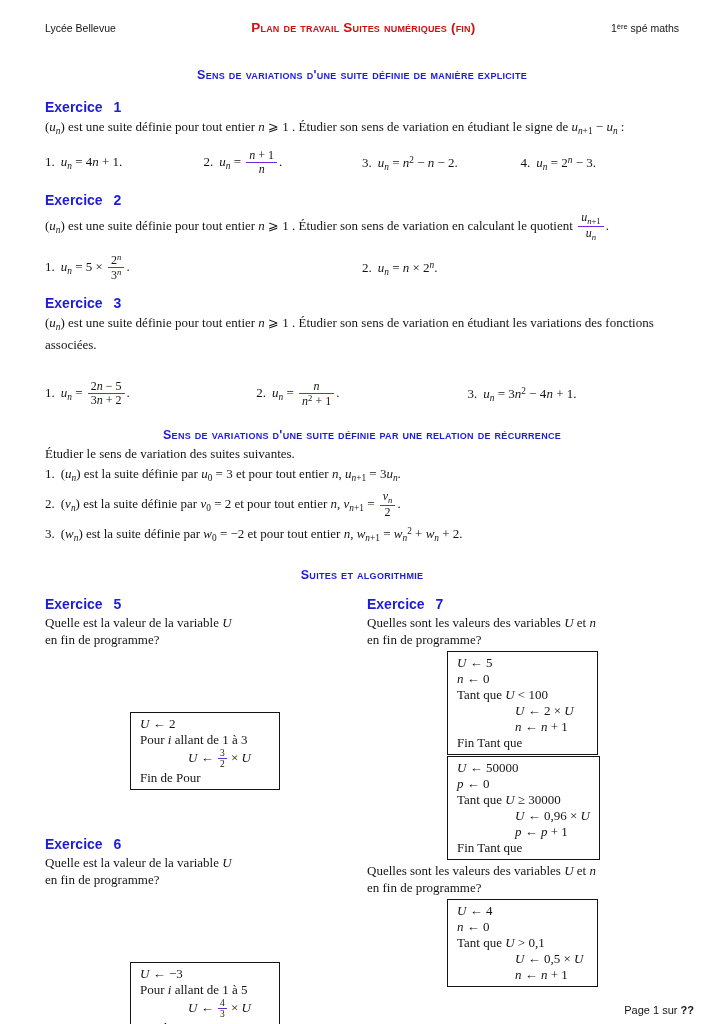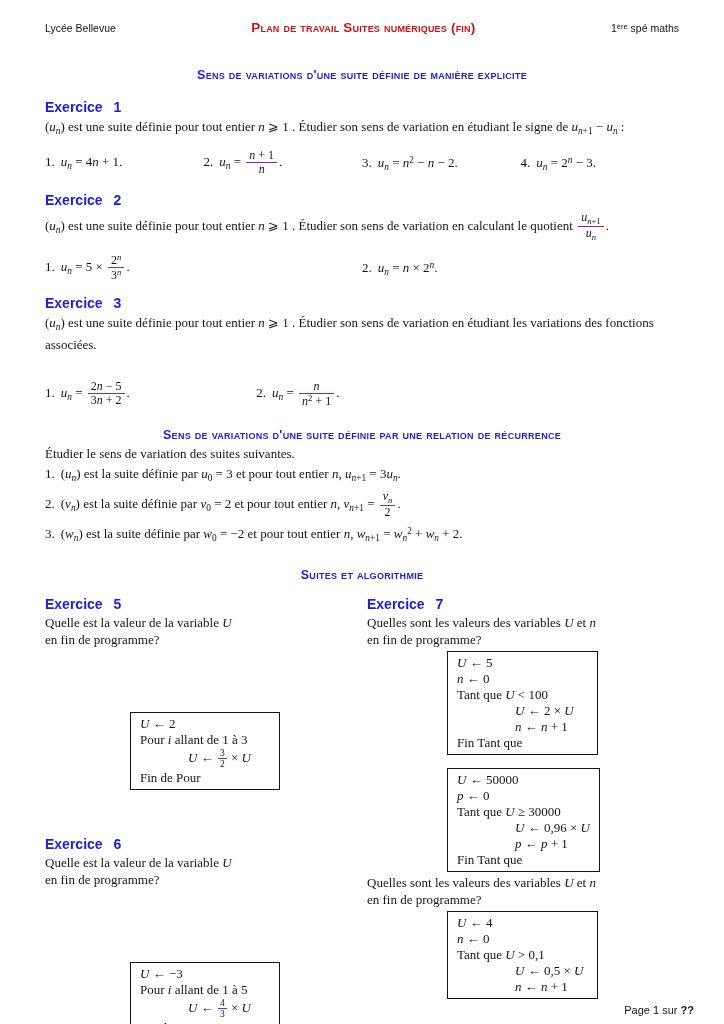--- a/index.html
+++ b/index.html
@@ -62,21 +62,21 @@
   }
   .codebox .line{white-space:nowrap;}
   .codebox .indent{margin-left:58px;}
   .left-box{margin-left:85px;}
   .left-box .indent{margin-left:48px;}
   .right-box{margin-left:80px; min-width:131px;}
   .box5{margin-top:64px;}
   .ex6-label{margin-top:46px;}
   .box6{margin-top:74px;}
   .box7a{margin-top:3px;}
-  .box7b{margin-top:13px;}
+  .box7b{margin-top:1px;}
   .ex8-label{margin-top:13px;}
   .box8{margin-top:3px;}
   
   .footer{
     position:absolute; right:30px; bottom:8px; font-size:11px;
     font-family:"Liberation Sans","DejaVu Sans",sans-serif;
   }
 </style>
 </head>
 <body>
@@ -110,20 +110,21 @@
       <div class="item"><span class="inum">2.</span><span><i>u<sub>n</sub></i> = <i>n</i> × 2<sup><i>n</i></sup>.</span></div>
     </div>
   </div>
 
   <div class="ex ex3">
     <div class="ex-label">Exercice 3</div>
     <div class="stmt">(<i>u<sub>n</sub></i>) est une suite définie pour tout entier <i>n</i> ⩾ 1 . Étudier son sens de variation en étudiant les variations des fonctions associées.</div>
     <div class="items items-3">
       <div class="item"><span class="inum">1.</span><span><i>u<sub>n</sub></i> = <span class="frac"><span class="num">2<i>n</i> − 5</span><span class="den">3<i>n</i> + 2</span></span>.</span></div>
       <div class="item"><span class="inum">2.</span><span><i>u<sub>n</sub></i> = <span class="frac"><span class="num"><i>n</i></span><span class="den"><i>n</i><sup>2</sup> + 1</span></span>.</span></div>
+      <div class="item"><span class="inum">3.</span><span><i>u<sub>n</sub></i> = 3<i>n</i><sup>2</sup> − 4<i>n</i> + 1.</span></div>
     </div>
   </div>
 
   <div class="sec-heading h-b">Sens de variations d'une suite définie par une relation de récurrence</div>
 
   <div class="ex ex4">
     <div class="stmt">Étudier le sens de variation des suites suivantes.</div>
     <div class="ex4-item"><span class="inum">1.</span><span>(<i>u<sub>n</sub></i>) est la suite définie par <i>u</i><sub>0</sub> = 3 et pour tout entier <i>n</i>, <i>u</i><sub><i>n</i>+1</sub> = 3<i>u<sub>n</sub></i>.</span></div>
     <div class="ex4-item"><span class="inum">2.</span><span>(<i>v<sub>n</sub></i>) est la suite définie par <i>v</i><sub>0</sub> = 2 et pour tout entier <i>n</i>, <i>v</i><sub><i>n</i>+1</sub> = <span class="frac"><span class="num"><i>v<sub>n</sub></i></span><span class="den">2</span></span>.</span></div>
     <div class="ex4-item"><span class="inum">3.</span><span>(<i>w<sub>n</sub></i>) est la suite définie par <i>w</i><sub>0</sub> = −2 et pour tout entier <i>n</i>, <i>w</i><sub><i>n</i>+1</sub> = <i>w<sub>n</sub></i><sup>2</sup> + <i>w<sub>n</sub></i> + 2.</span></div>

